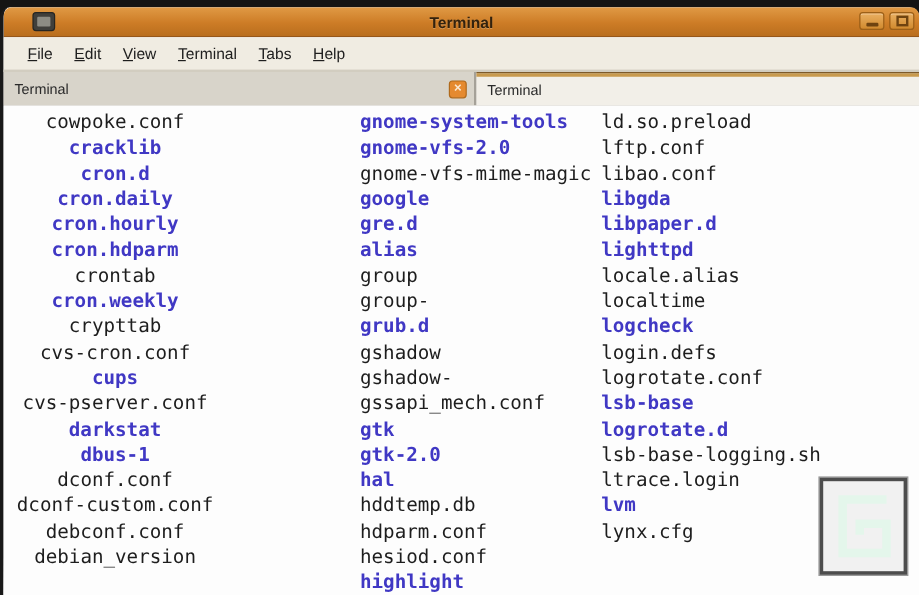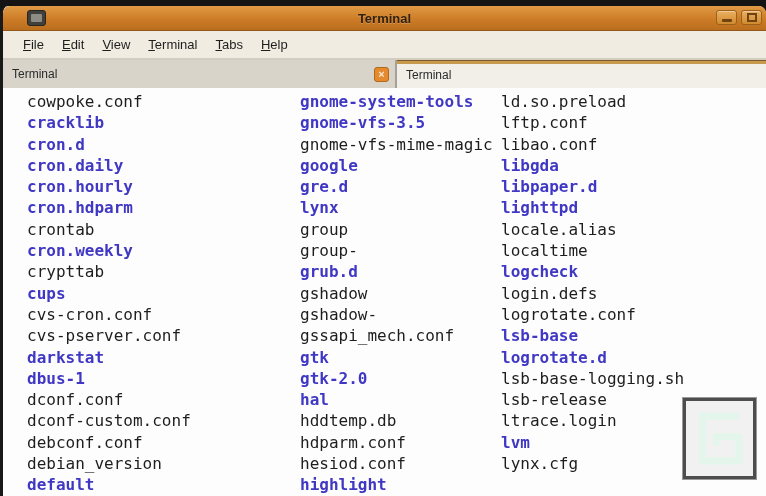--- a/index.html
+++ b/index.html
@@ -76,21 +76,21 @@
     display:flex; align-items:center; justify-content:center; cursor:pointer;
   }
   .tab-close .x { color:#fbe9d2; font-size:11px; font-weight:bold; line-height:1; }
 
   
   .terminal {
     flex:1; position:relative; background:#fdfdfd; overflow:hidden;
     font-family:"DejaVu Sans Mono", monospace; font-size:16px;
   }
   .col  { position:absolute; top:3px; }
-  .col1 { left:24px; }
+  .col1 { left:11px;text-align:center; }
   .col2 { left:297px; }
   .col3 { left:498px; }
   .entry { height:21.3px; line-height:21.3px; white-space:pre; color:var(--file-text,#1d1d1d); }
   .entry.dir { color:var(--directory-text,#4038c4); font-weight:bold; }
 
   
   .logo {
     position:absolute; left:683px; top:398px; width:73px; height:81px;
     border:3px solid #4d4d4d; background:#f1f1f1; padding:4px;
     box-shadow:0 0 0 1px #999; z-index:5;
@@ -142,38 +142,37 @@
         <div class="col col1">
           <div class="entry file">cowpoke.conf</div>
           <div class="entry dir">cracklib</div>
           <div class="entry dir">cron.d</div>
           <div class="entry dir">cron.daily</div>
           <div class="entry dir">cron.hourly</div>
           <div class="entry dir">cron.hdparm</div>
           <div class="entry file">crontab</div>
           <div class="entry dir">cron.weekly</div>
           <div class="entry file">crypttab</div>
+          <div class="entry file">cvs-cron.conf</div>
           <div class="entry dir">cups</div>
-          <div class="entry file">cvs-cron.conf</div>
           <div class="entry file">cvs-pserver.conf</div>
           <div class="entry dir">darkstat</div>
           <div class="entry dir">dbus-1</div>
           <div class="entry file">dconf.conf</div>
           <div class="entry file">dconf-custom.conf</div>
           <div class="entry file">debconf.conf</div>
           <div class="entry file">debian_version</div>
-          <div class="entry dir">default</div>
         </div>
         <div class="col col2">
           <div class="entry dir">gnome-system-tools</div>
-          <div class="entry dir">gnome-vfs-3.5</div>
+          <div class="entry dir">gnome-vfs-2.0</div>
           <div class="entry file">gnome-vfs-mime-magic</div>
           <div class="entry dir">google</div>
           <div class="entry dir">gre.d</div>
-          <div class="entry dir">lynx</div>
+          <div class="entry dir">alias</div>
           <div class="entry file">group</div>
           <div class="entry file">group-</div>
           <div class="entry dir">grub.d</div>
           <div class="entry file">gshadow</div>
           <div class="entry file">gshadow-</div>
           <div class="entry file">gssapi_mech.conf</div>
           <div class="entry dir">gtk</div>
           <div class="entry dir">gtk-2.0</div>
           <div class="entry dir">hal</div>
           <div class="entry file">hddtemp.db</div>
@@ -189,21 +188,20 @@
           <div class="entry dir">libpaper.d</div>
           <div class="entry dir">lighttpd</div>
           <div class="entry file">locale.alias</div>
           <div class="entry file">localtime</div>
           <div class="entry dir">logcheck</div>
           <div class="entry file">login.defs</div>
           <div class="entry file">logrotate.conf</div>
           <div class="entry dir">lsb-base</div>
           <div class="entry dir">logrotate.d</div>
           <div class="entry file">lsb-base-logging.sh</div>
-          <div class="entry file">lsb-release</div>
           <div class="entry file">ltrace.login</div>
           <div class="entry dir">lvm</div>
           <div class="entry file">lynx.cfg</div>
         </div>
       </div>
 
   </div>
 
   <div class="logo">
     <span class="logo-green">

